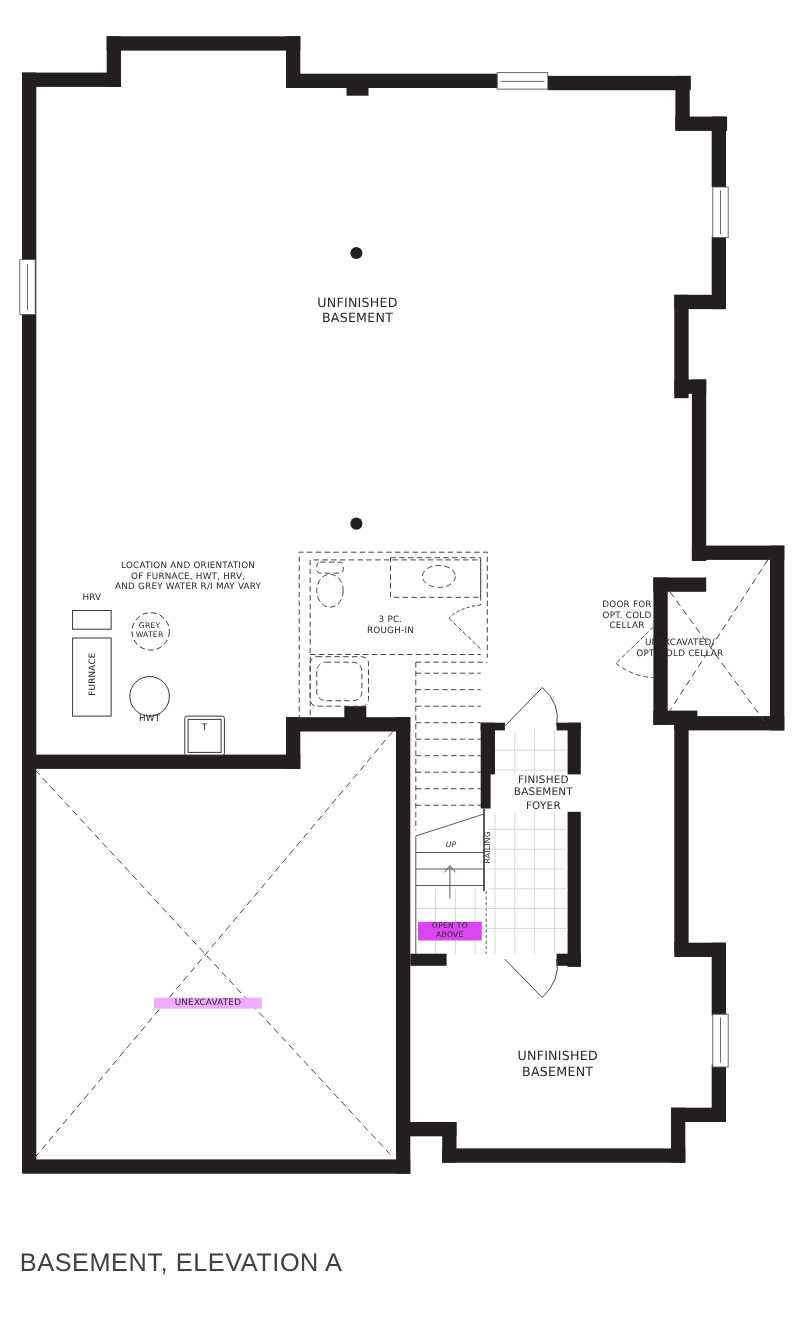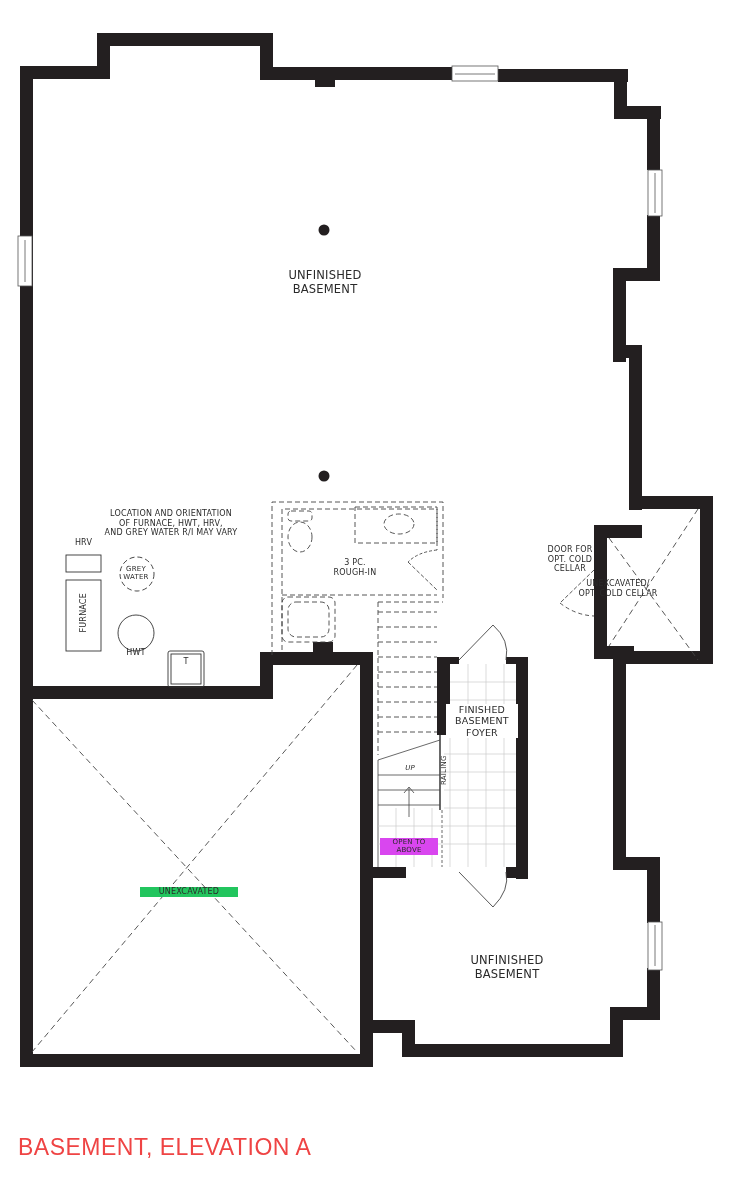--- a/index.html
+++ b/index.html
@@ -5,21 +5,21 @@
   html, body { margin: 0; padding: 0; background: #ffffff; }
   body { width: 732px; height: 1200px; position: relative; overflow: hidden;
          font-family: "DejaVu Sans", "Liberation Sans", sans-serif; }
   #plan { position: absolute; left: 0; top: 0; width: 732px; height: 1200px; }
   .lbl { position: absolute; text-align: center; color: #2a2a2a; text-transform: uppercase;
          line-height: 1.2; white-space: pre-line; letter-spacing: 0.2px; }
   .lbl-lg { font-size: 11.5px; }
   .lbl-md { font-size: 9.5px; }
   .lbl-sm { font-size: 8px; }
   .lbl-xs { font-size: 7px; }
-  .title { position: absolute; left: 18px; top: 1134px; font-size: 23px; color: #ef4444;
+  .title { position: absolute; left: 18px; top: 1134px; font-size: 23px; color: #404040;
            letter-spacing: 0.5px; font-family: "Liberation Sans", sans-serif; }
   .rot { transform: rotate(-90deg); transform-origin: center center; }
 </style>
 </head>
 <body>
 
 <svg id="plan" viewBox="0 0 732 1200" xmlns="http://www.w3.org/2000/svg">
 
   <g fill="#231f20">
 
@@ -179,24 +179,24 @@
 <div class="lbl lbl-sm rot" style="left:49px; top:608px; width:70px;">FURNACE</div>
 <div class="lbl lbl-sm" style="left:118px; top:628px; width:36px;margin-top:20px;">HWT</div>
 <div class="lbl lbl-sm" style="left:176px; top:657px; width:20px;">T</div>
 <div class="lbl lbl-sm" style="left:320px; top:558px; width:70px;">3 PC.
 ROUGH-IN</div>
 <div class="lbl lbl-sm" style="left:540px; top:545px; width:60px;">DOOR FOR
 OPT. COLD
 CELLAR</div>
 <div class="lbl lbl-sm" style="left:568px; top:579px; width:100px;">UNEXCAVATED/
 OPT. COLD CELLAR</div>
-<div class="lbl lbl-md" style="left:446px; top:704px; width:72px; background:#fff;">FINISHED
+<div class="lbl lbl-md" style="left:446px; top:704px; width:72px; background:#fff;padding-left:12px;">FINISHED
 BASEMENT
 FOYER</div>
 <div class="lbl lbl-xs rot" style="left:424px; top:766px; width:40px;">RAILING</div>
 <div class="lbl lbl-xs" style="left:396px; top:764px; width:28px;font-style:italic;">UP</div>
 <div class="lbl lbl-xs" style="left:380px; top:838px; width:58px; background:#d946ef;">OPEN TO
 ABOVE</div>
-<div class="lbl lbl-sm" style="left:140px; top:887px; width:98px; background:#22c55e;">UNEXCAVATED</div>
+<div class="lbl lbl-sm" style="left:140px; top:907px; width:98px; background:#f0abfc;">UNEXCAVATED</div>
 <div class="lbl lbl-lg" style="left:452px; top:954px; width:110px;">UNFINISHED
 BASEMENT</div>
 
 <div class="title">BASEMENT, ELEVATION A</div>
 
 </body></html>

